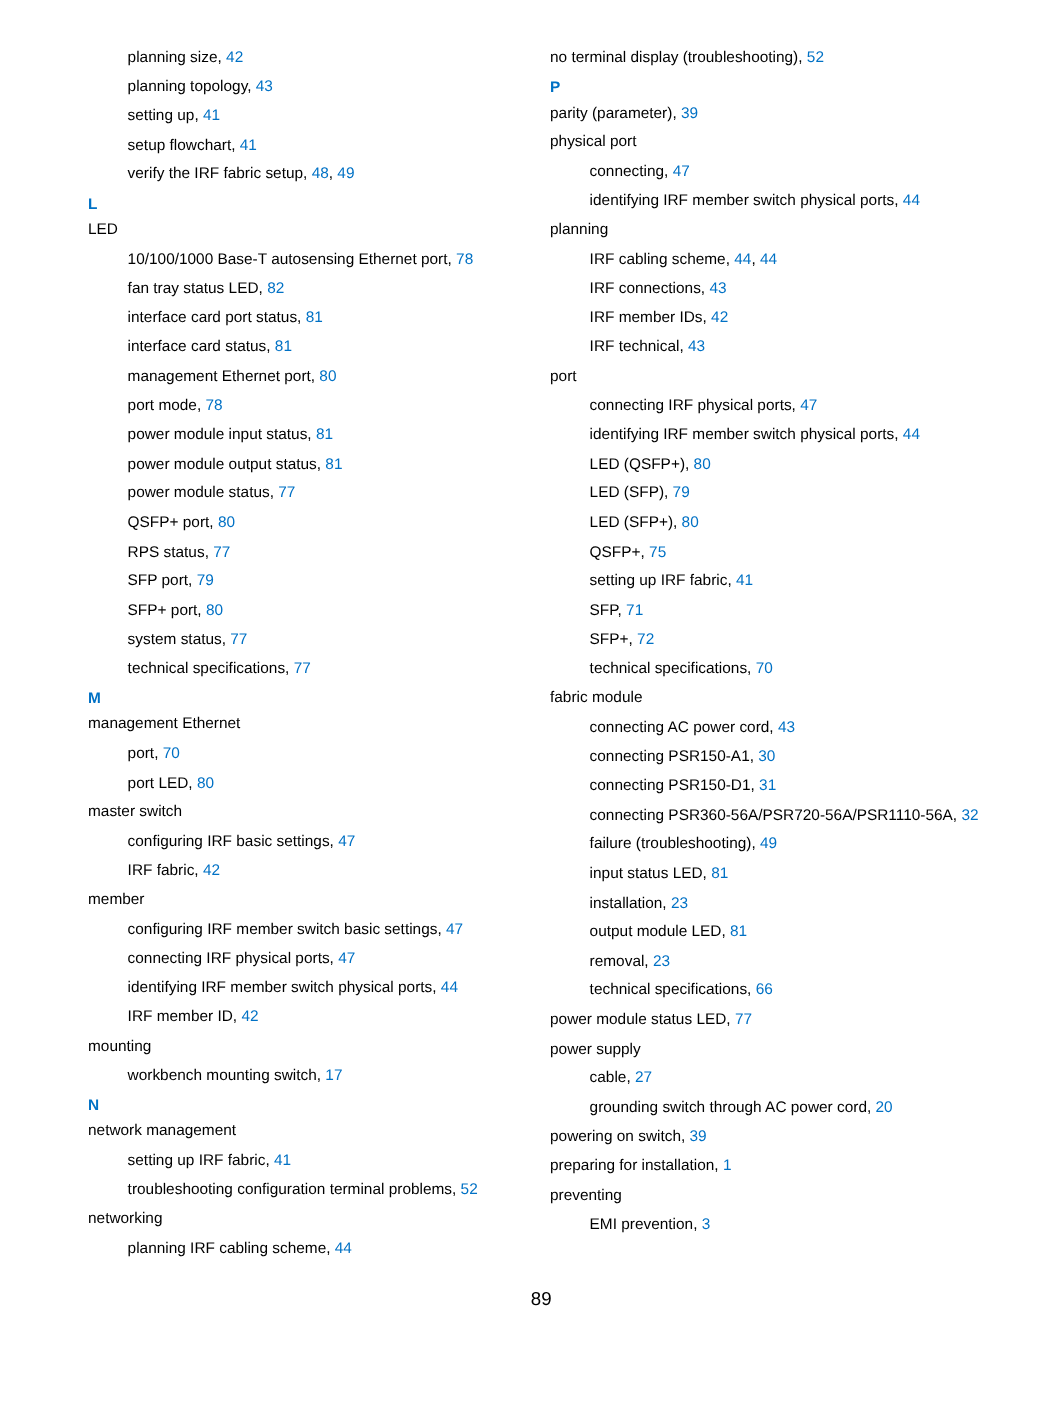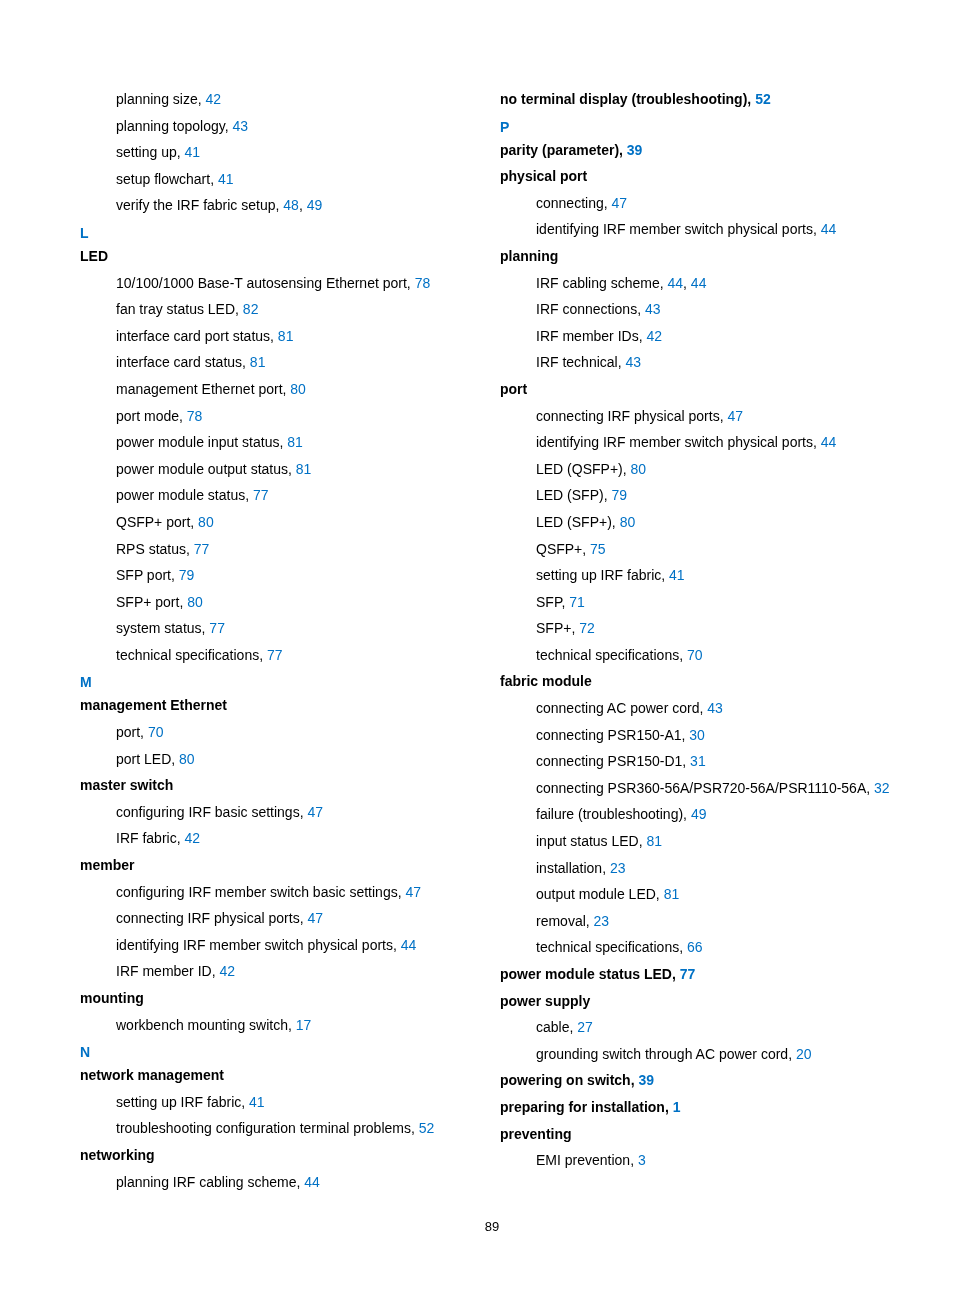--- a/index.html
+++ b/index.html
@@ -5,47 +5,47 @@
   body {
     margin: 0;
     padding: 0;
     background: #fff;
     font-family: Arial, Helvetica, sans-serif;
     font-size: 14px;
     color: #000;
     width: 954px;
   }
   .page {
-    padding: 86px 50px 30px 80px;
+    padding: 38px 50px 30px 80px;
     position: relative;
   }
   .columns {
     column-count: 2;
     column-gap: 16px;
   }
   .entry {
     break-inside: avoid-column; 
     break-inside: auto;
     line-height: 1.9;
     margin: 0;
   }
   .sub { padding-left: 36px; }
-  .top { padding-left: 0; font-weight: bold; }
+  .top { padding-left: 0; }
   .letter {
     color: #0071c5;
     font-weight: bold;
     font-size: 14px;
     padding: 6px 0 2px 0;
   }
   .link { color: #0071c5; }
   .sep { color: #000; }
   .pagenum {
     text-align: center;
     margin-top: 24px;
-    font-size: 13px;
+    font-size: 17px;
   }
 </style>
 </head>
 <body>
 
 <div class="page">
   <div class="columns" id="index-columns">
       <div class="entry sub"><span>planning size, </span><span class="link">42</span></div>
       <div class="entry sub"><span>planning topology, </span><span class="link">43</span></div>
       <div class="entry sub"><span>setting up, </span><span class="link">41</span></div>

